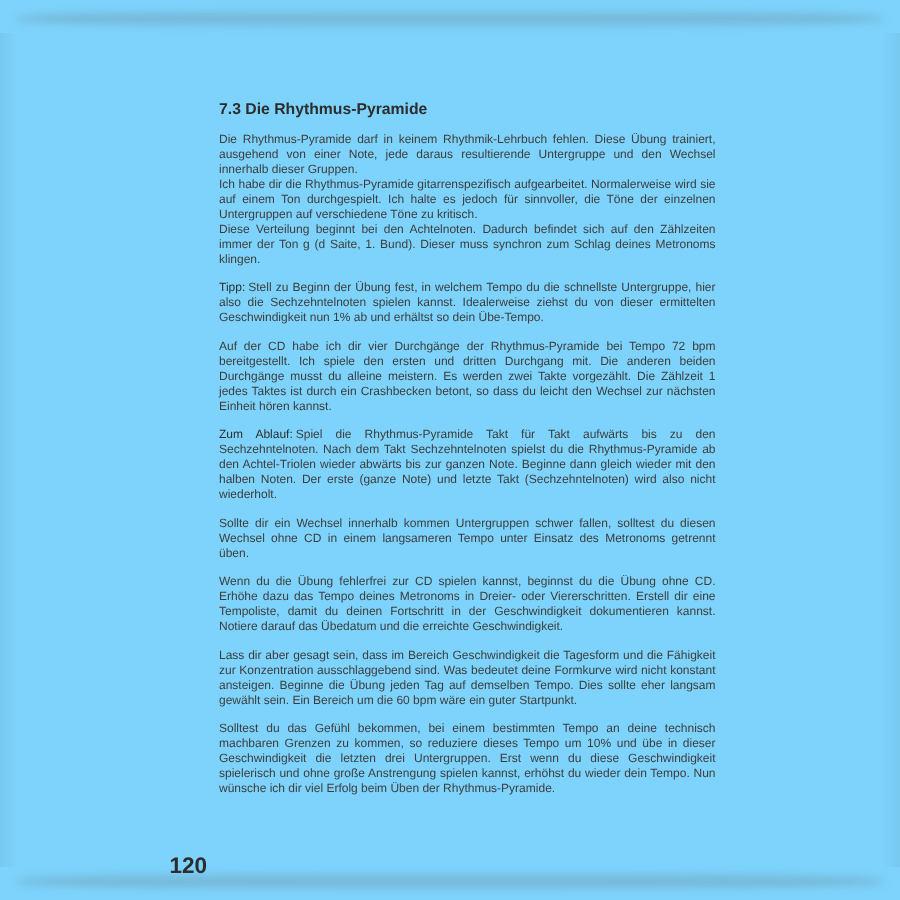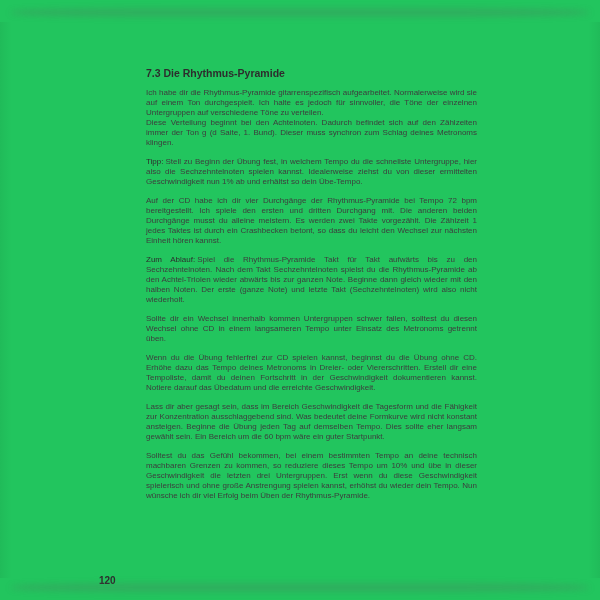--- a/index.html
+++ b/index.html
@@ -5,21 +5,21 @@
   html, body { margin: 0; padding: 0; }
   body {
     width: 600px; height: 600px;
     background: #ffffff;
     font-family: "Liberation Sans", sans-serif;
     overflow: hidden;
   }
   .photo {
     position: relative;
     width: 600px; height: 600px;
-    background: #22c55e;
+    background: #7dd3fc;
     overflow: hidden;
   }
   .edge-shadow {
     position: absolute;
     left: 10px; right: 10px; height: 13px;
     border-radius: 50%;
     background: linear-gradient(to bottom, rgba(0,0,0,0) 0%, rgba(95,95,95,0.30) 50%, rgba(0,0,0,0) 100%);
     filter: blur(3px);
   }
   .edge-shadow.top { top: 6px; }
@@ -43,37 +43,38 @@
     font-size: 8px; line-height: 10px;
     text-align: justify;
     color: #3d3d3d;
     margin: 0;
   }
   .para.spaced { margin-top: 9px; }
   .lead { font-weight: normal; color: #2d2d2d; }
   .lead:not(:empty) { margin-right: 2px; }
   .page-number {
     position: absolute;
-    left: 99px; bottom: 14px;
-    font-size: 10px; font-weight: bold;
+    left: 113px; bottom: 14px;
+    font-size: 15px; font-weight: bold;
     color: #2d2d2d;
   }
 </style>
 </head>
 <body>
 
 <div class="photo">
   <div class="edge-shadow top"></div>
   <div class="side-shade left"></div>
   <div class="side-shade right"></div>
 
   <div class="content">
     <h1 class="heading">7.3 Die Rhythmus-Pyramide</h1>
 
-    <p class="para"><span class="lead"></span><span>Ich habe dir die Rhythmus-Pyramide gitarrenspezifisch aufgearbeitet. Normalerweise wird sie auf einem Ton durchgespielt. Ich halte es jedoch für sinnvoller, die Töne der einzelnen Untergruppen auf verschiedene Töne zu verteilen.</span></p>
+    <p class="para"><span class="lead"></span><span>Die Rhythmus-Pyramide darf in keinem Rhythmik-Lehrbuch fehlen. Diese Übung trainiert, ausgehend von einer Note, jede daraus resultierende Untergruppe und den Wechsel innerhalb dieser Gruppen.</span></p>
+    <p class="para"><span class="lead"></span><span>Ich habe dir die Rhythmus-Pyramide gitarrenspezifisch aufgearbeitet. Normalerweise wird sie auf einem Ton durchgespielt. Ich halte es jedoch für sinnvoller, die Töne der einzelnen Untergruppen auf verschiedene Töne zu kritisch.</span></p>
     <p class="para"><span class="lead"></span><span>Diese Verteilung beginnt bei den Achtelnoten. Dadurch befindet sich auf den Zählzeiten immer der Ton g (d Saite, 1. Bund). Dieser muss synchron zum Schlag deines Metronoms klingen.</span></p>
     <p class="para spaced"><span class="lead">Tipp:</span><span>Stell zu Beginn der Übung fest, in welchem Tempo du die schnellste Untergruppe, hier also die Sechzehntelnoten spielen kannst. Idealerweise ziehst du von dieser ermittelten Geschwindigkeit nun 1% ab und erhältst so dein Übe-Tempo.</span></p>
     <p class="para spaced"><span class="lead"></span><span>Auf der CD habe ich dir vier Durchgänge der Rhythmus-Pyramide bei Tempo 72 bpm bereitgestellt. Ich spiele den ersten und dritten Durchgang mit. Die anderen beiden Durchgänge musst du alleine meistern. Es werden zwei Takte vorgezählt. Die Zählzeit 1 jedes Taktes ist durch ein Crashbecken betont, so dass du leicht den Wechsel zur nächsten Einheit hören kannst.</span></p>
     <p class="para spaced"><span class="lead">Zum Ablauf:</span><span>Spiel die Rhythmus-Pyramide Takt für Takt aufwärts bis zu den Sechzehntelnoten. Nach dem Takt Sechzehntelnoten spielst du die Rhythmus-Pyramide ab den Achtel-Triolen wieder abwärts bis zur ganzen Note. Beginne dann gleich wieder mit den halben Noten. Der erste (ganze Note) und letzte Takt (Sechzehntelnoten) wird also nicht wiederholt.</span></p>
     <p class="para spaced"><span class="lead"></span><span>Sollte dir ein Wechsel innerhalb kommen Untergruppen schwer fallen, solltest du diesen Wechsel ohne CD in einem langsameren Tempo unter Einsatz des Metronoms getrennt üben.</span></p>
     <p class="para spaced"><span class="lead"></span><span>Wenn du die Übung fehlerfrei zur CD spielen kannst, beginnst du die Übung ohne CD. Erhöhe dazu das Tempo deines Metronoms in Dreier- oder Viererschritten. Erstell dir eine Tempoliste, damit du deinen Fortschritt in der Geschwindigkeit dokumentieren kannst. Notiere darauf das Übedatum und die erreichte Geschwindigkeit.</span></p>
     <p class="para spaced"><span class="lead"></span><span>Lass dir aber gesagt sein, dass im Bereich Geschwindigkeit die Tagesform und die Fähigkeit zur Konzentration ausschlaggebend sind. Was bedeutet deine Formkurve wird nicht konstant ansteigen. Beginne die Übung jeden Tag auf demselben Tempo. Dies sollte eher langsam gewählt sein. Ein Bereich um die 60 bpm wäre ein guter Startpunkt.</span></p>
     <p class="para spaced"><span class="lead"></span><span>Solltest du das Gefühl bekommen, bei einem bestimmten Tempo an deine technisch machbaren Grenzen zu kommen, so reduziere dieses Tempo um 10% und übe in dieser Geschwindigkeit die letzten drei Untergruppen. Erst wenn du diese Geschwindigkeit spielerisch und ohne große Anstrengung spielen kannst, erhöhst du wieder dein Tempo. Nun wünsche ich dir viel Erfolg beim Üben der Rhythmus-Pyramide.</span></p>
   </div>
 

